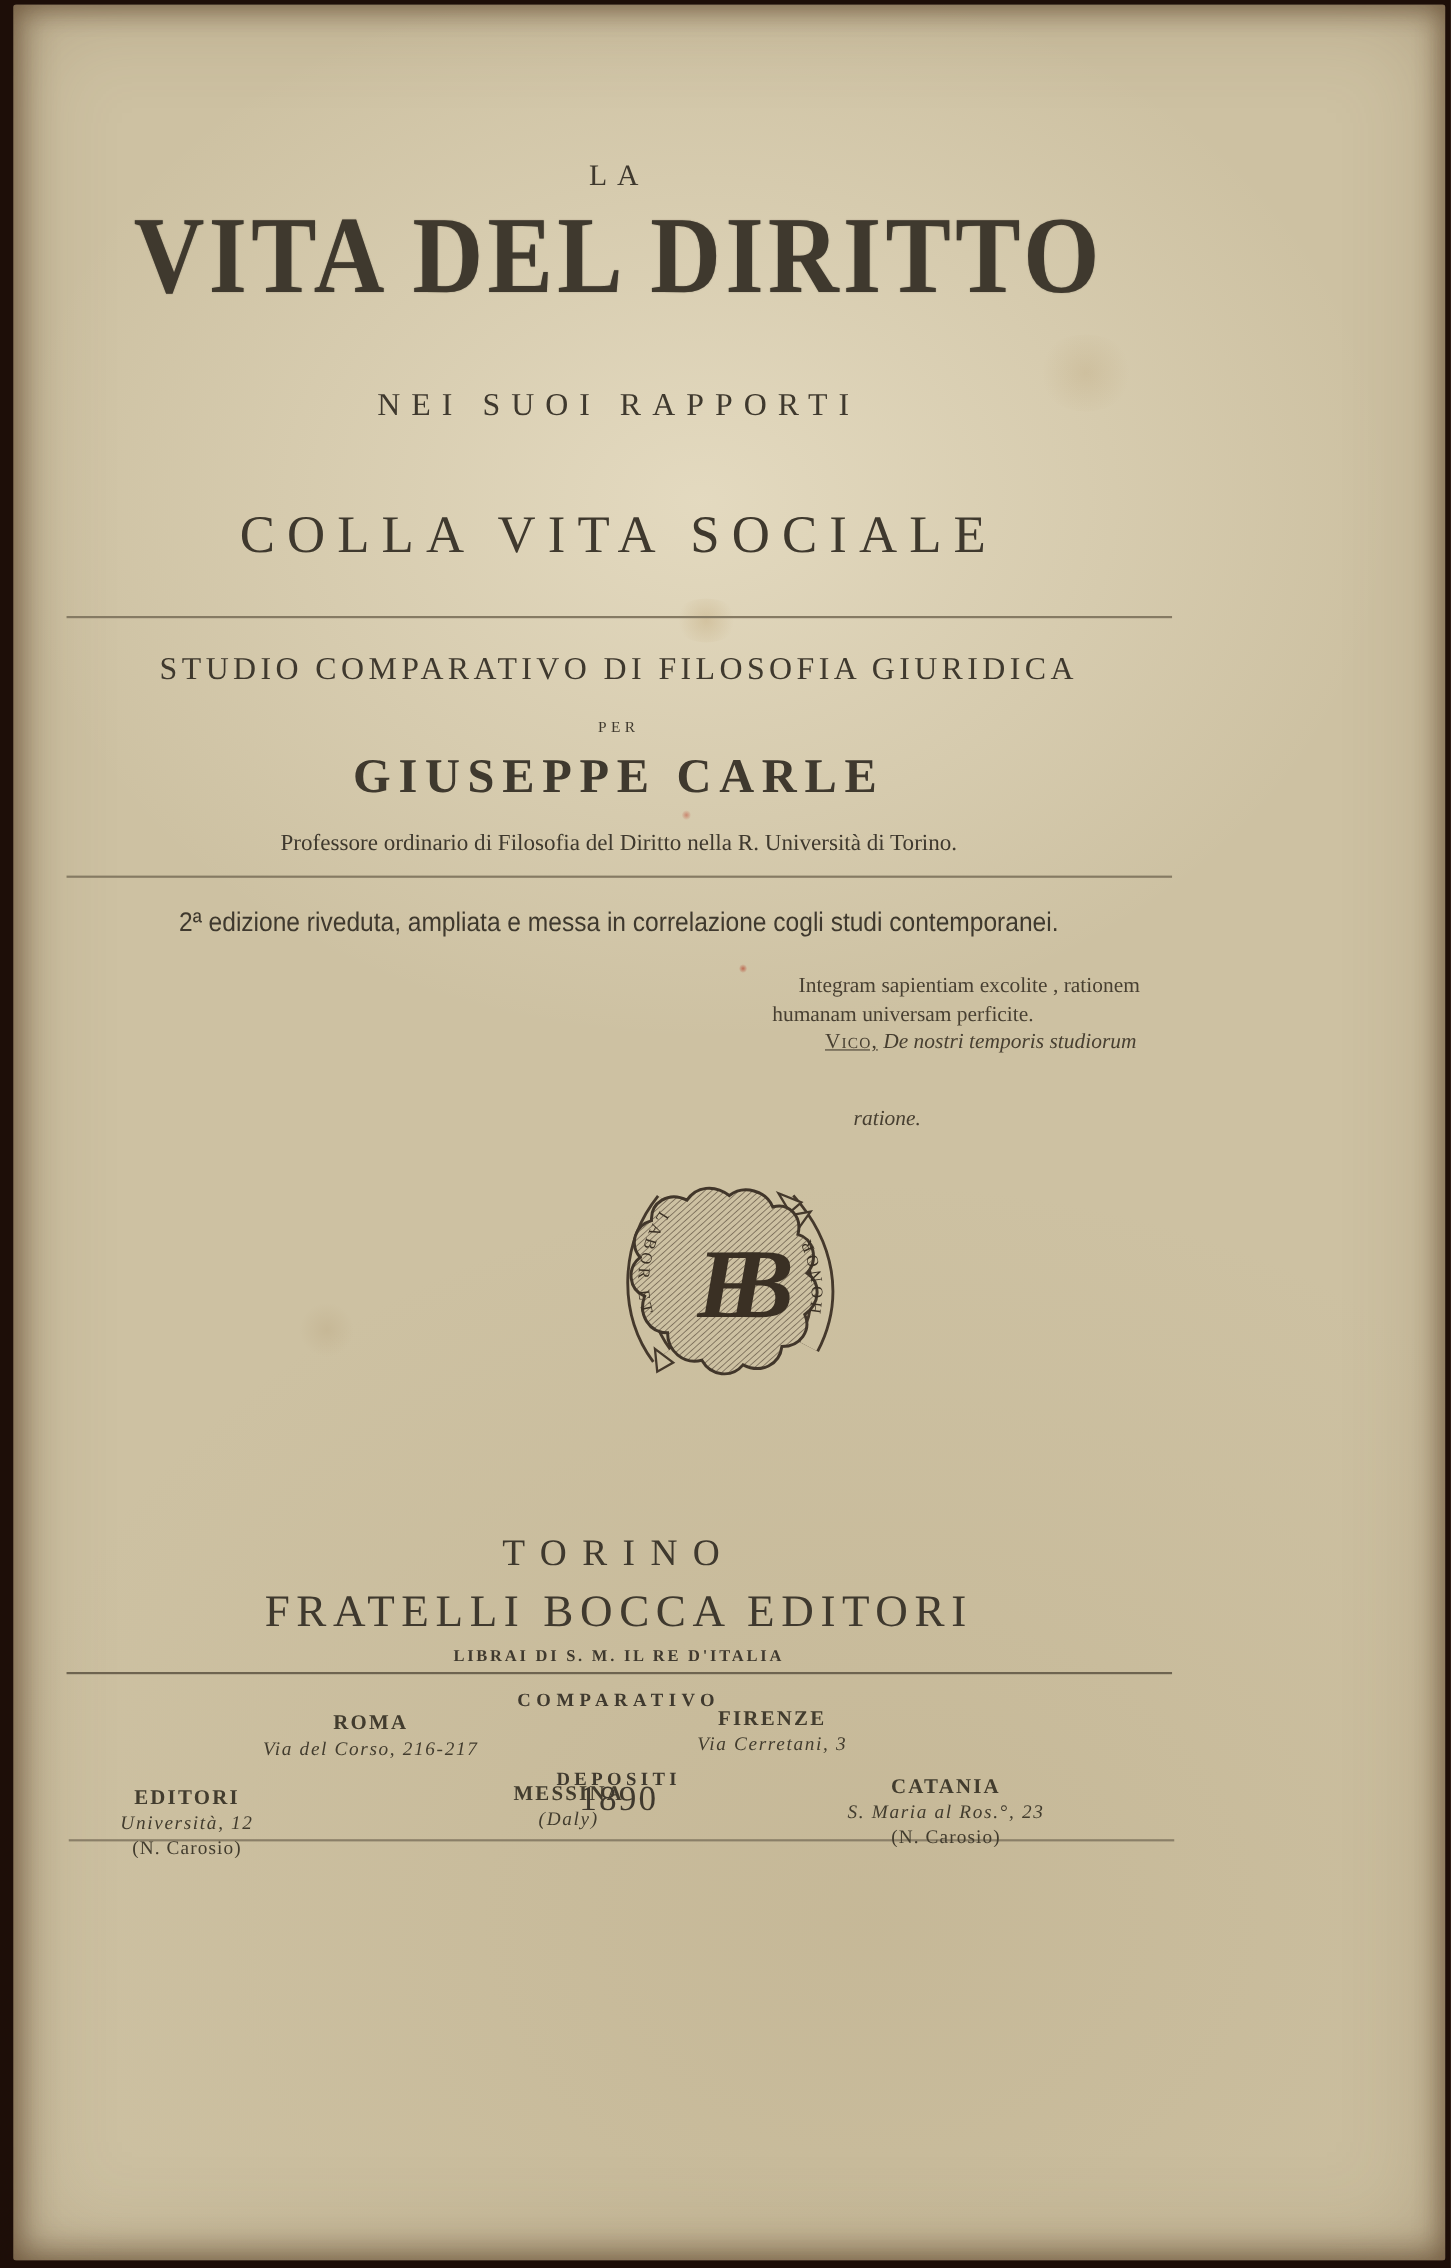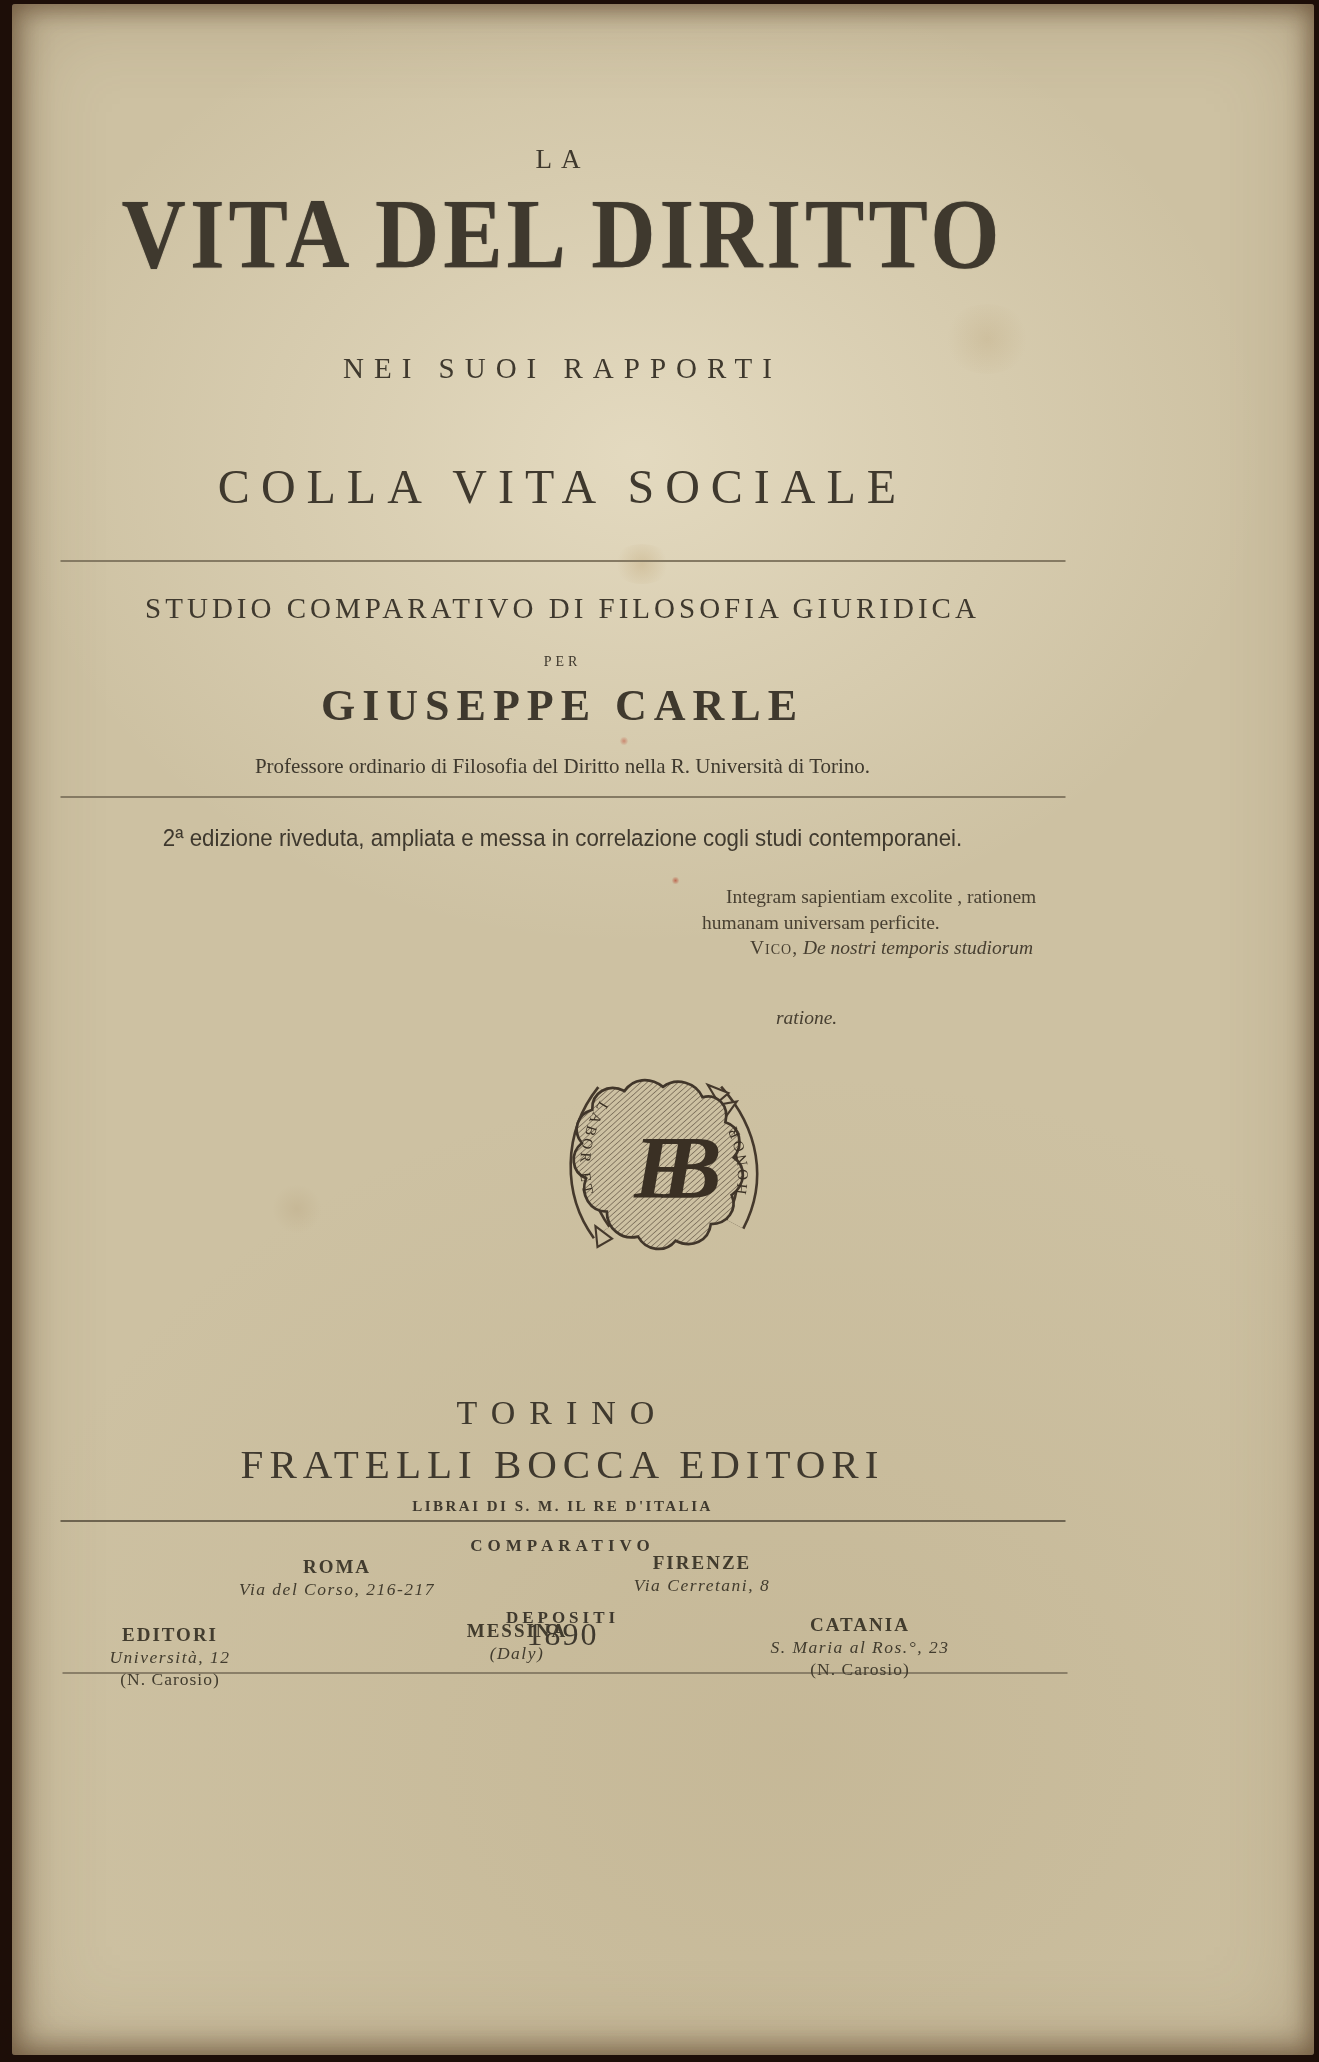--- a/index.html
+++ b/index.html
@@ -47,21 +47,21 @@
   .rule-2{top:792px;width:66px;}
   .rule-3{top:1516px;width:52px;background:#6e6450;}
   .rule-4{top:1668px;width:40px;left:505px;background:#8a7f68;}
 
   .epigraph{
     position:absolute;left:690px;top:880px;width:395px;
     font-size:19.5px;line-height:1.32;color:#473f31;text-align:left;
   }
   .epigraph .l1{text-indent:24px;}
   .epigraph .l3{text-indent:48px;font-style:italic;}
-  .epigraph .l3 .vico{font-style:normal;font-variant:small-caps;letter-spacing:1px;}
+  .epigraph .l3 .vico{font-style:normal;font-variant:small-caps;letter-spacing:1px;text-decoration:underline;}
   .epigraph .l4{text-indent:74px;font-style:italic;margin-top:44px;}
 
   .device{position:absolute;left:50%;top:1030px;transform:translateX(-50%);width:260px;height:270px;}
 
   .imprint-city{top:1390px;font-size:34px;letter-spacing:14px;color:#3e382c;}
   .imprint-publisher{top:1436px;font-size:41px;letter-spacing:6px;color:#3b352a;}
   .imprint-sub{top:1494px;font-size:15px;font-weight:bold;letter-spacing:2.5px;color:#453f30;}
   .branches-label{top:1532px;font-size:17px;font-weight:bold;letter-spacing:5px;color:#413b2d;}
   .deposits-label{top:1604px;font-size:17px;font-weight:bold;letter-spacing:4px;color:#413b2d;}
   .year{top:1612px;font-size:32px;letter-spacing:2px;color:#46402f;}
@@ -166,21 +166,21 @@
       <textPath href="#ribR" startOffset="22%">HONOR</textPath>
     </text>
   </svg>
 
   <div class="place branch-roma">
     <div class="city">ROMA</div>
     <div class="addr">Via del Corso, 216-217</div>
   </div>
   <div class="place branch-firenze">
     <div class="city">FIRENZE</div>
-    <div class="addr">Via Cerretani, 8</div>
+    <div class="addr">Via Cerretani, 3</div>
   </div>
 
   <div class="place dep-palermo">
     <div class="city">EDITORI</div>
     <div class="addr">Università, 12</div>
     <div class="note">(N. Carosio)</div>
   </div>
   <div class="place dep-messina">
     <div class="city">MESSINA</div>
     <div class="addr">(Daly)</div>

